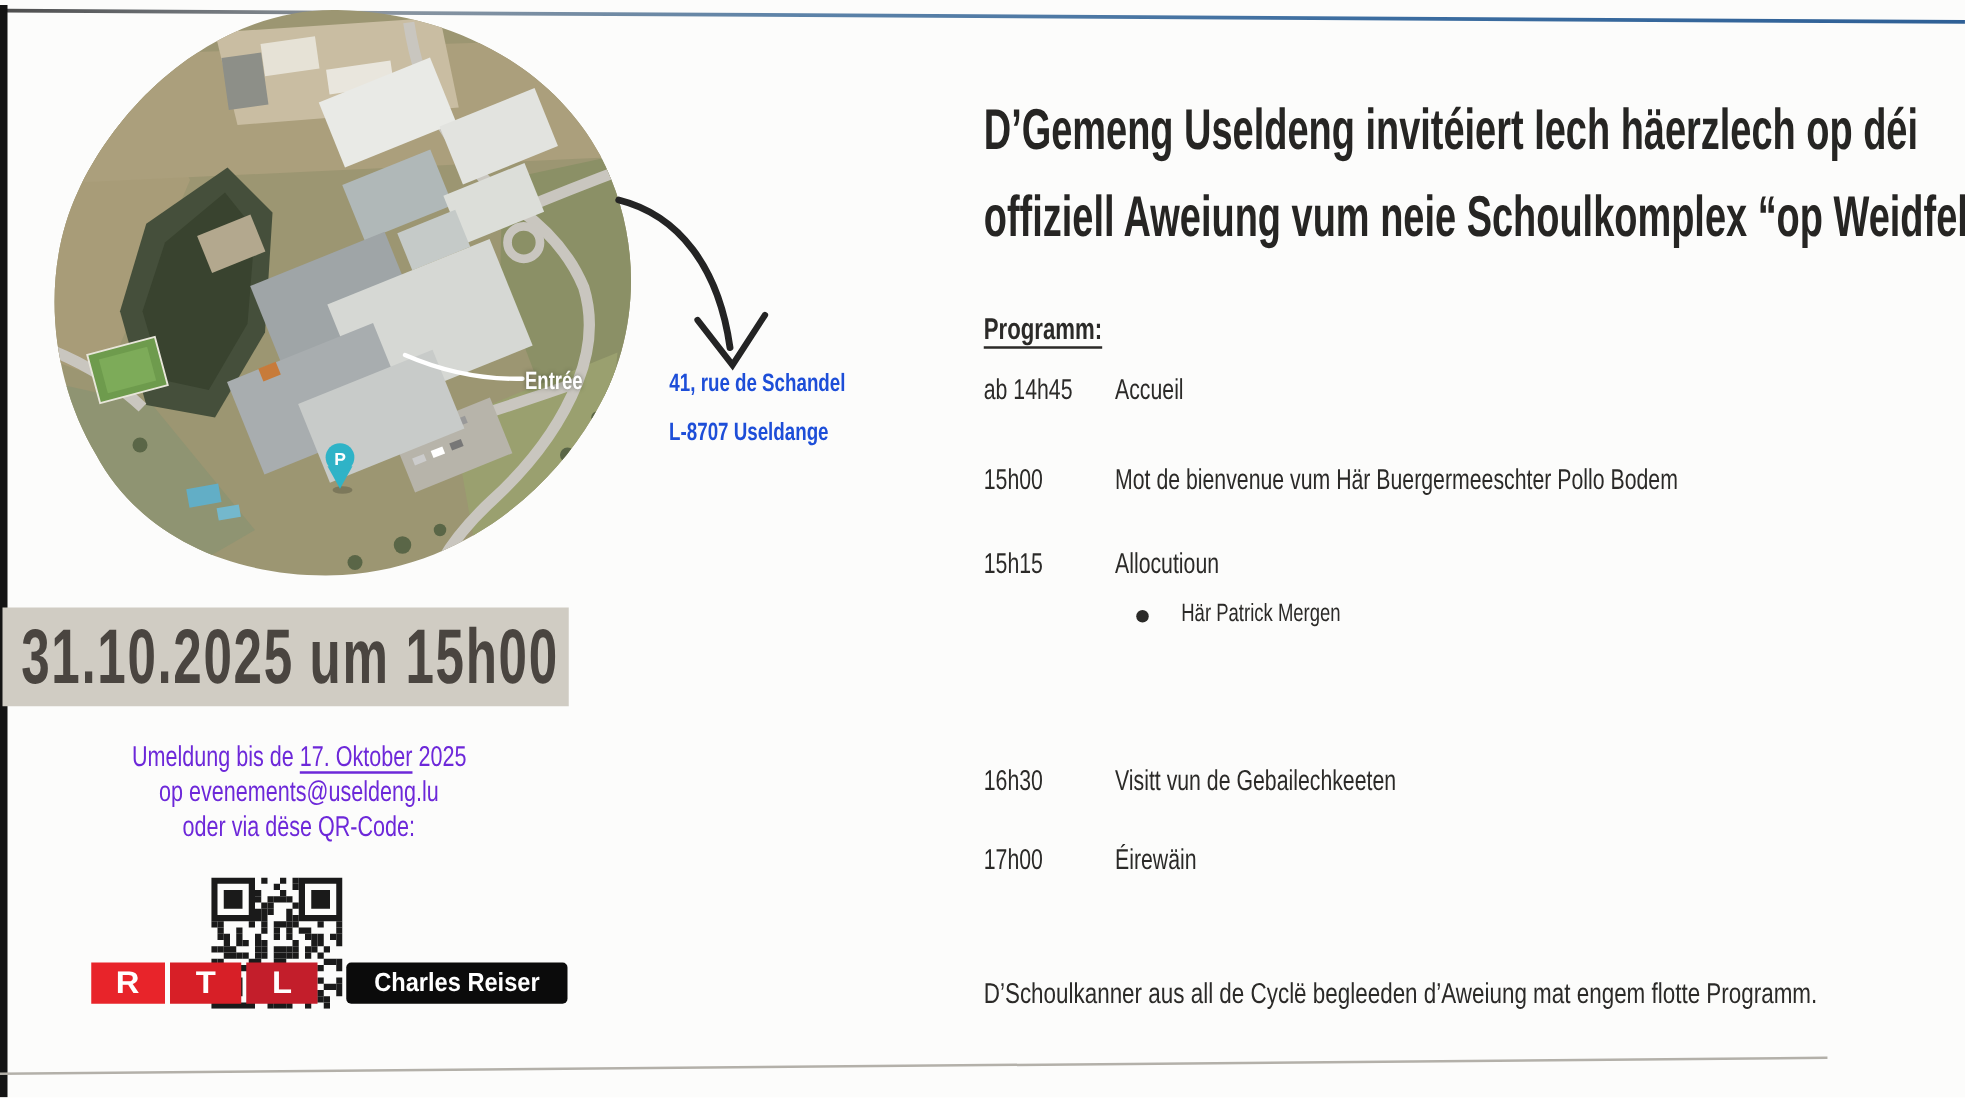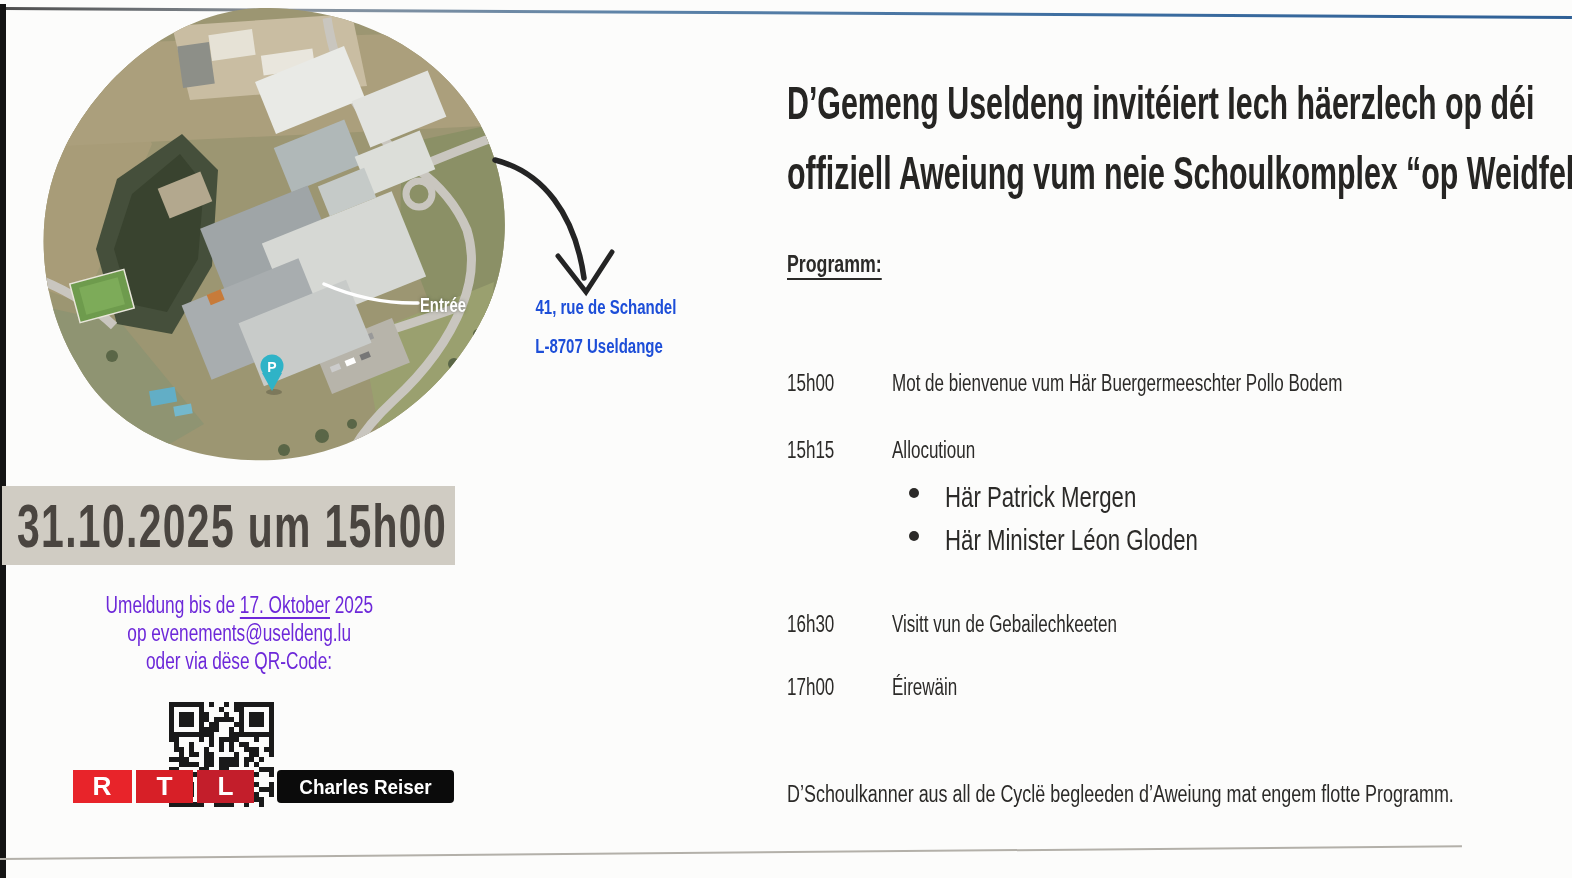--- a/index.html
+++ b/index.html
@@ -53,21 +53,21 @@
   .byline span { color:#fff; font-size:21px; font-weight:700; transform:scaleX(0.9); white-space:nowrap; }
 
   
   .right-col { position:absolute; left:787px; top:0; width:780px; height:878px; }
   .title-line { position:absolute; left:0; font-size:46px; font-weight:700; color:#262523; }
   .prog-heading { position:absolute; left:0; font-size:24px; font-weight:700;
                   text-decoration:underline; text-underline-offset:6px; text-decoration-thickness:2px; }
   .prog-row { position:absolute; left:0; width:760px; height:30px; font-size:23px; }
   .prog-time { position:absolute; left:0; }
   .prog-desc { position:absolute; left:105px; }
-  .bullet-row { position:absolute; left:0; width:760px; height:28px; font-size:30px; }
+  .bullet-row { position:absolute; left:0; width:760px; height:28px; font-size:20px; }
   .bdot { position:absolute; left:122px; top:8px; width:10px; height:10px; border-radius:50%; background:#2b2a28; }
   .btext { position:absolute; left:158px; }
   .closing-note { position:absolute; left:0; font-size:23px; }
 </style>
 </head>
 <body>
 
 <div class="page">
 
   <div class="top-line"></div>
@@ -345,37 +345,37 @@
   <div class="byline">
       <span>Charles Reiser</span>
     </div>
 
   <div class="right-col">
     <div class="title-line cond" style="top:76px; transform:scaleX(0.66);">D’Gemeng Useldeng invitéiert Iech häerzlech op déi</div>
     <div class="title-line cond" style="top:146px; transform:scaleX(0.66);">offiziell Aweiung vum neie Schoulkomplex “op Weidfeld”</div>
 
     <div class="prog-heading cond" style="top:250px">Programm:</div>
 
+    <div class="prog-row" style="top:298px">
+      <span class="prog-time cond">ab 14h45</span>
+      <span class="prog-desc cond">Accueil</span>
+    </div>
     <div class="prog-row" style="top:370px">
       <span class="prog-time cond">15h00</span>
       <span class="prog-desc cond">Mot de bienvenue vum Här Buergermeeschter Pollo Bodem</span>
     </div>
     <div class="prog-row" style="top:437px">
       <span class="prog-time cond">15h15</span>
       <span class="prog-desc cond">Allocutioun</span>
     </div>
 
     <div class="bullet-row" style="top:480px">
       <span class="bdot"></span>
       <span class="btext cond">Här Patrick Mergen</span>
     </div>
-    <div class="bullet-row" style="top:523px">
-      <span class="bdot"></span>
-      <span class="btext cond">Här Minister Léon Gloden</span>
-    </div>
 
     <div class="prog-row" style="top:611px">
       <span class="prog-time cond">16h30</span>
       <span class="prog-desc cond">Visitt vun de Gebailechkeeten</span>
     </div>
     <div class="prog-row" style="top:674px">
       <span class="prog-time cond">17h00</span>
       <span class="prog-desc cond">Éirewäin</span>
     </div>
 

